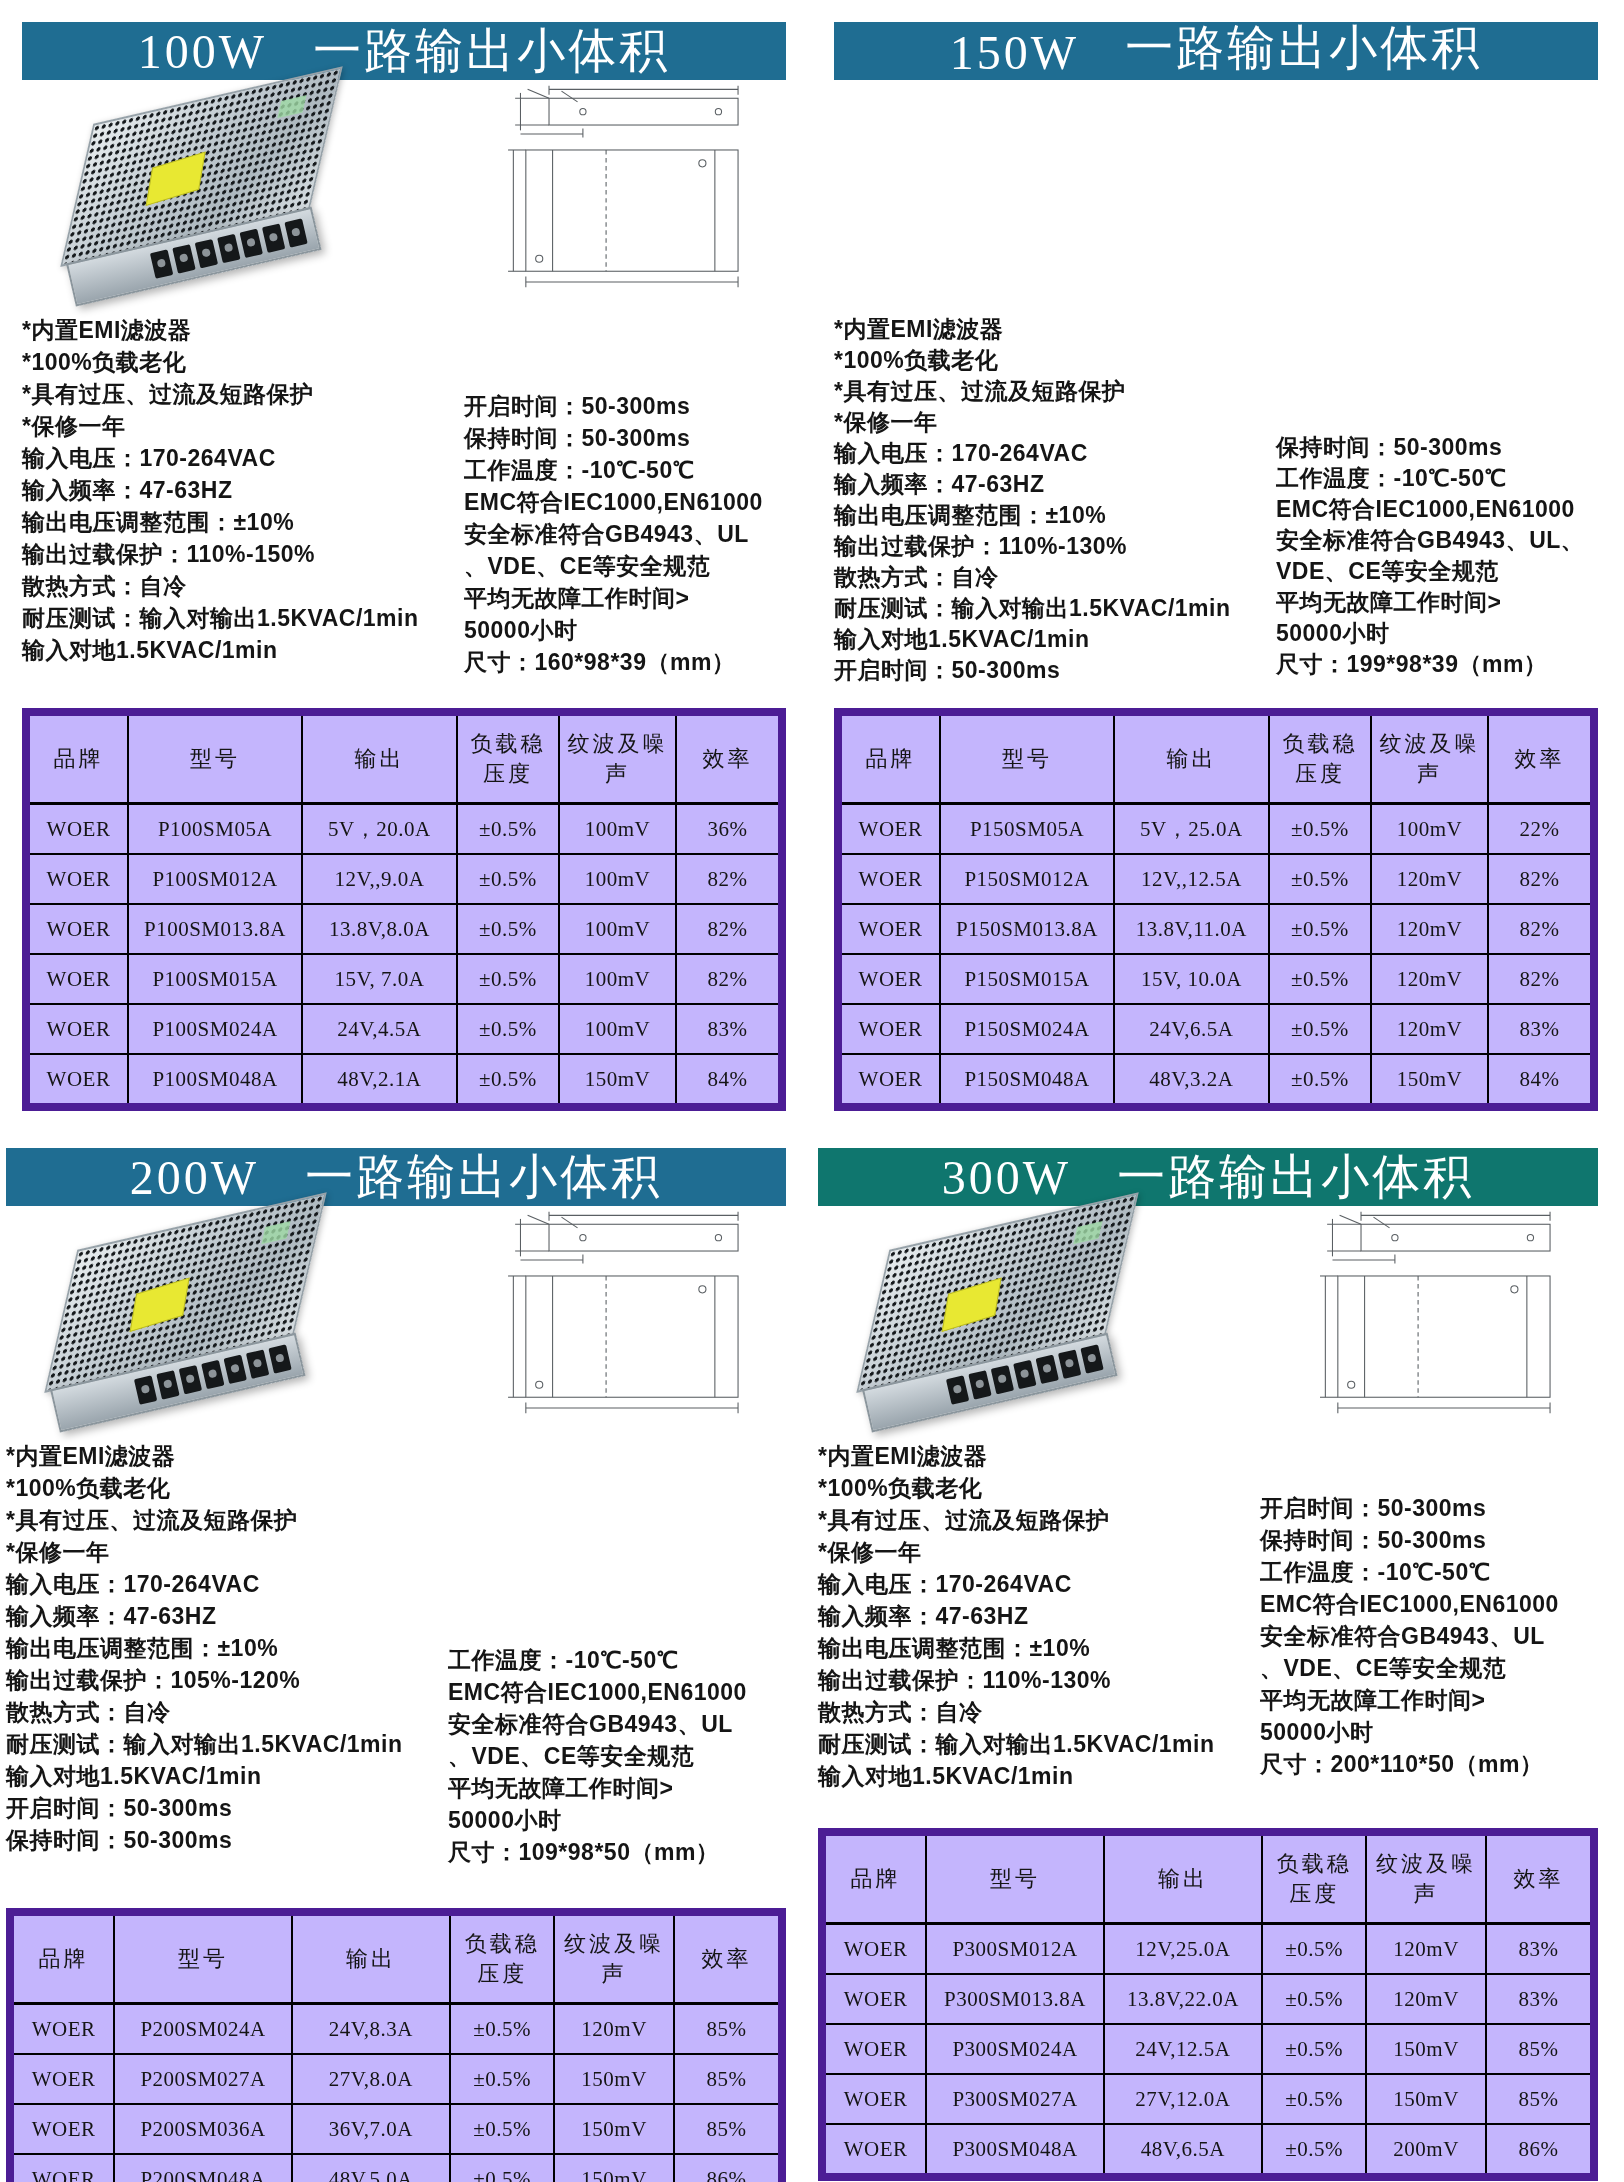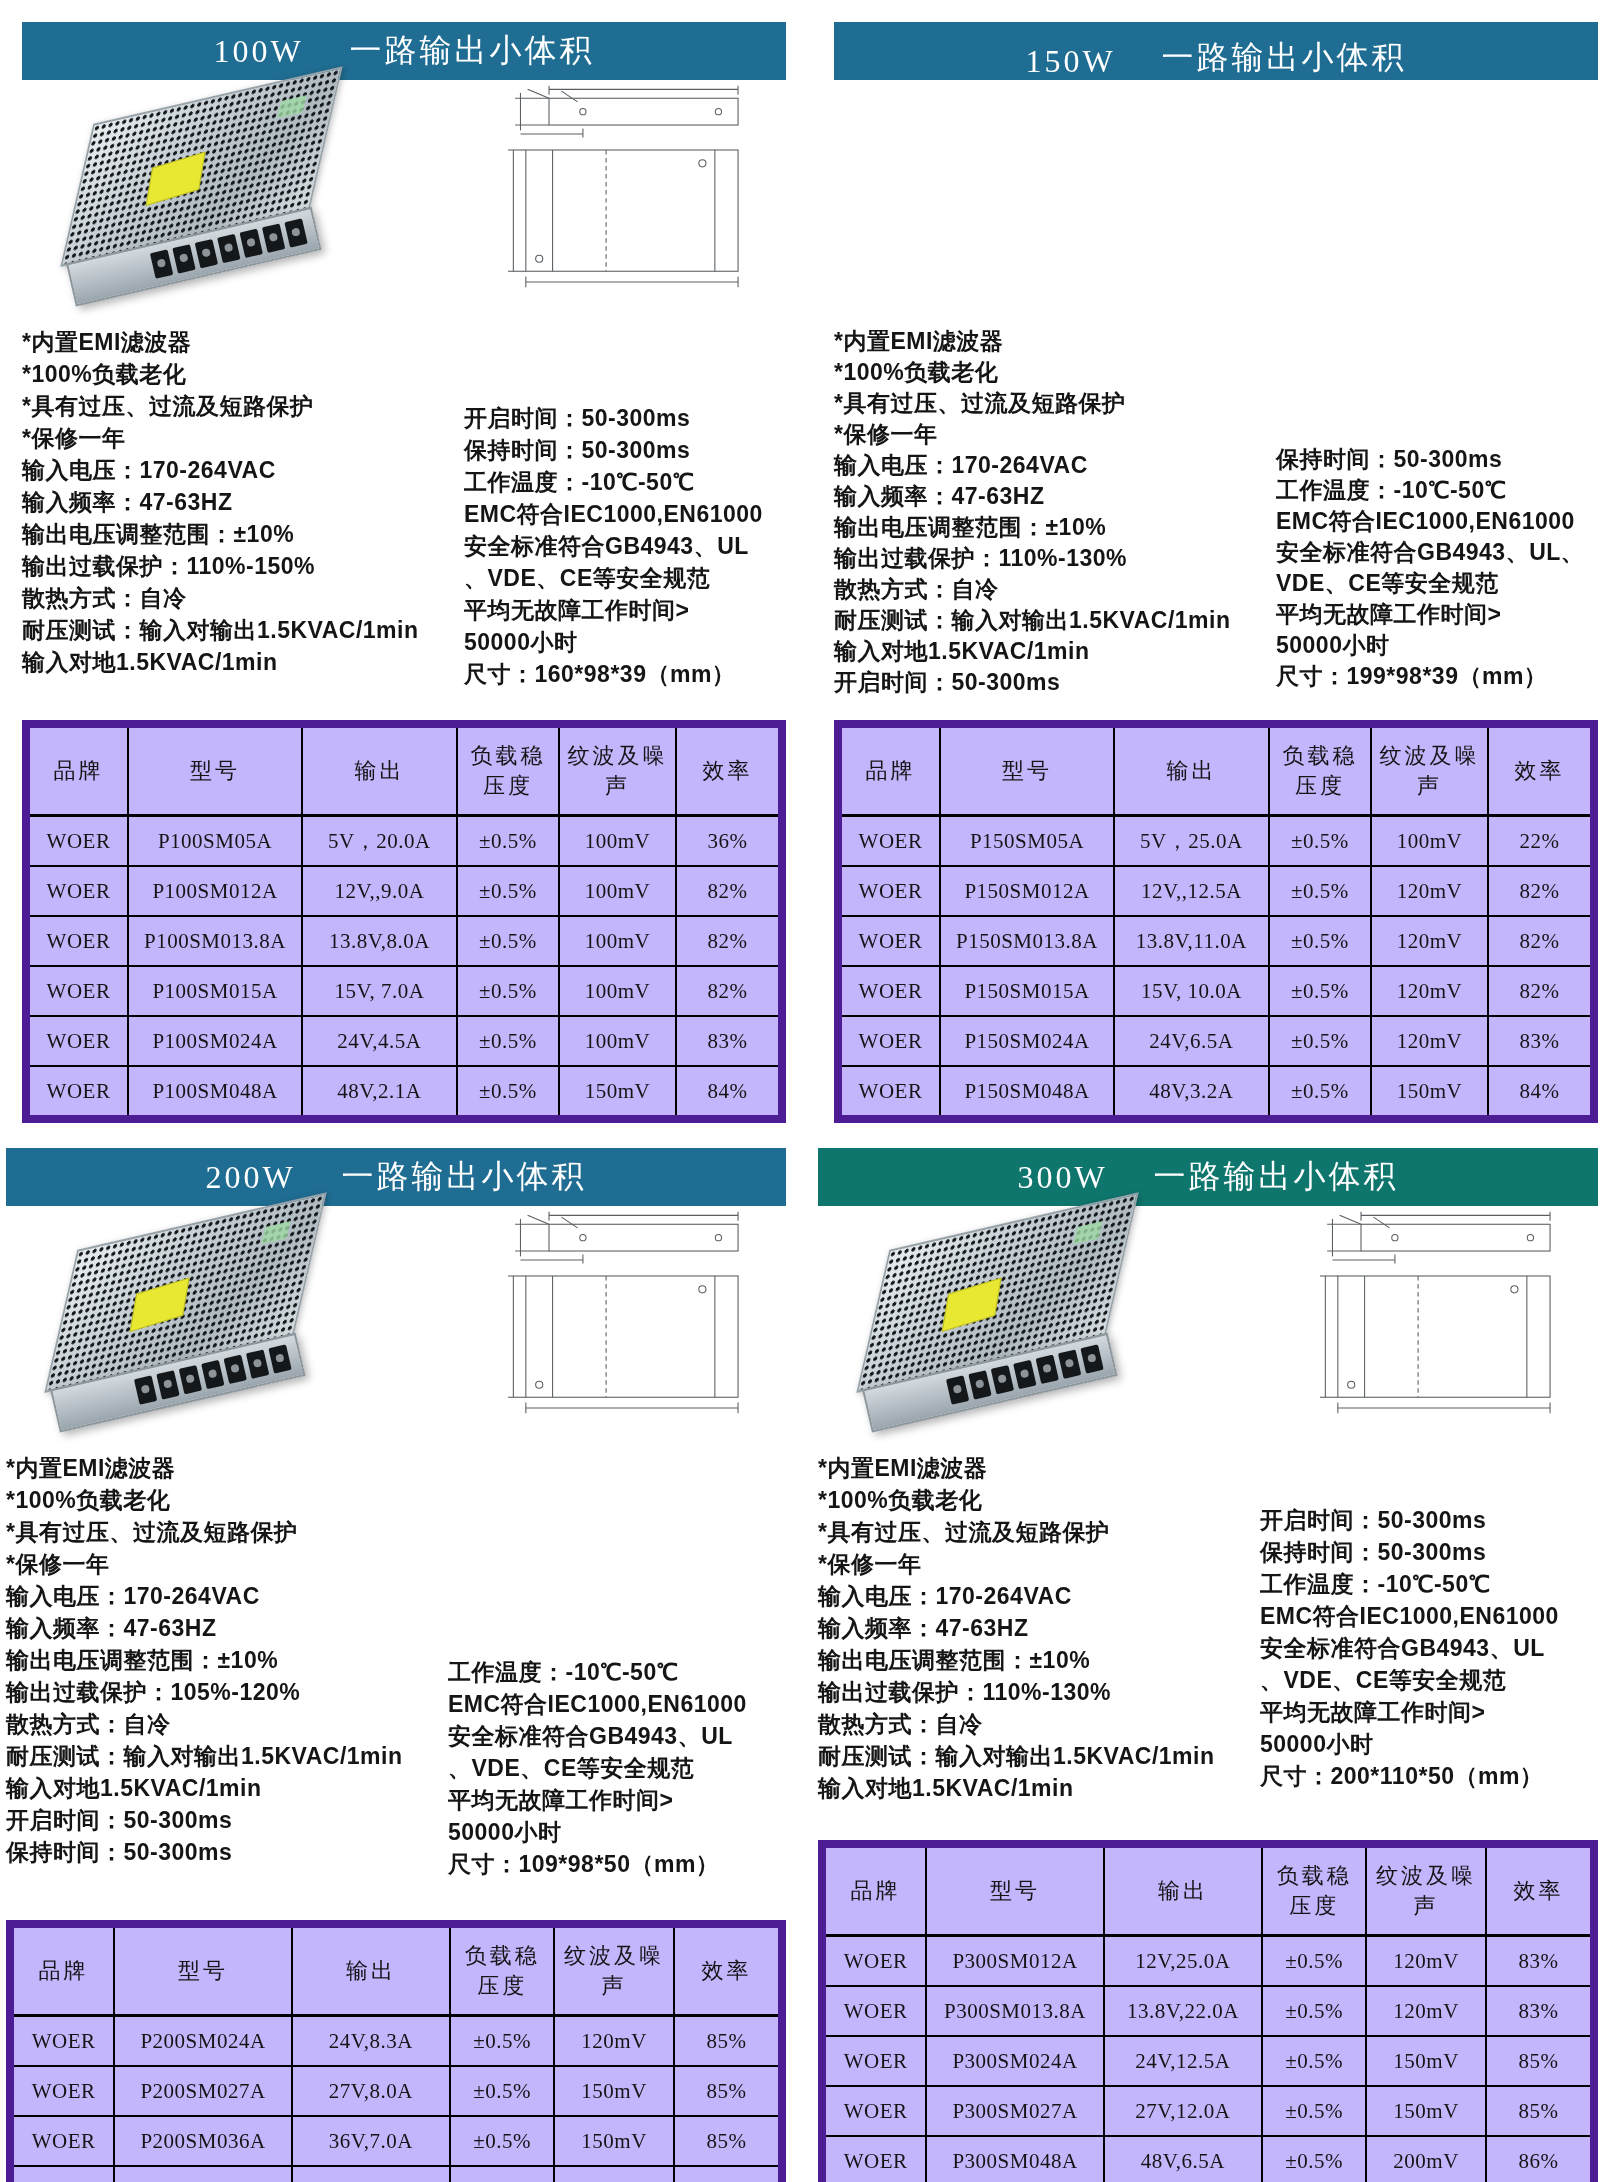--- a/index.html
+++ b/index.html
@@ -11,21 +11,21 @@
   .grid{
     display:grid;grid-template-columns:812px 812px;grid-template-rows:1118px 1064px;
     width:1624px;height:2182px;
   }
   .section{position:relative;padding:22px 26px 0 22px;box-sizing:border-box;}
   .row2{padding-top:30px;padding-left:6px;}
   
   .bar{
     height:58px;background:#1f6d92;color:#fff;
     display:flex;align-items:center;justify-content:center;
-    font-family:"Liberation Serif",serif;font-size:32px;letter-spacing:3px;
+    font-family:"Liberation Serif",serif;font-size:48px;letter-spacing:3px;
   }
   .bar .bar-w{margin-right:46px;}
   
   .media{position:relative;height:222px;}
   .psu{position:absolute;left:44px;top:18px;width:300px;height:190px;transform:rotate(-13deg);}
   .psu-top{
     position:relative;width:252px;height:128px;margin-left:46px;
     transform:skewX(-26deg);transform-origin:top left;
     background:
       radial-gradient(circle at 3px 3px,#14181b 1.7px,rgba(0,0,0,0) 2.2px),
@@ -41,21 +41,21 @@
   .psu-front{
     position:relative;width:252px;height:44px;margin-left:-12px;margin-top:-2px;
     background:linear-gradient(#d3dadf,#9aa5ad);border:2px solid #8b969d;
     display:flex;align-items:center;justify-content:flex-end;padding-right:10px;box-sizing:border-box;
     box-shadow:3px 4px 8px rgba(0,0,0,.3);
   }
   .terminal{width:18px;height:26px;background:#15181a;margin-left:5px;position:relative;border-radius:2px;}
   .terminal:after{content:"";position:absolute;left:5px;top:8px;width:8px;height:8px;border-radius:50%;background:#8d9499;}
   .draw{position:absolute;right:6px;top:4px;width:330px;height:214px;}
   
-  .specs{display:flex;margin-top:24px;height:382px;}
+  .specs{display:flex;margin-top:12px;height:382px;}
   .row2 .specs{height:auto;min-height:352px;}
   .spec-col{font-size:23px;font-weight:600;line-height:32px;letter-spacing:.5px;white-space:nowrap;}
   .spec-col.left{width:442px;flex:0 0 442px;}
   .spec-col.right{flex:1 1 auto;}
   .s1 .spec-col{line-height:31px;}
   .s0 .spec-col.right{margin-top:76px;}
   .s1 .spec-col.right{margin-top:118px;}
   .s2 .spec-col.right{margin-top:204px;}
   .s3 .spec-col.right{margin-top:52px;}
   

